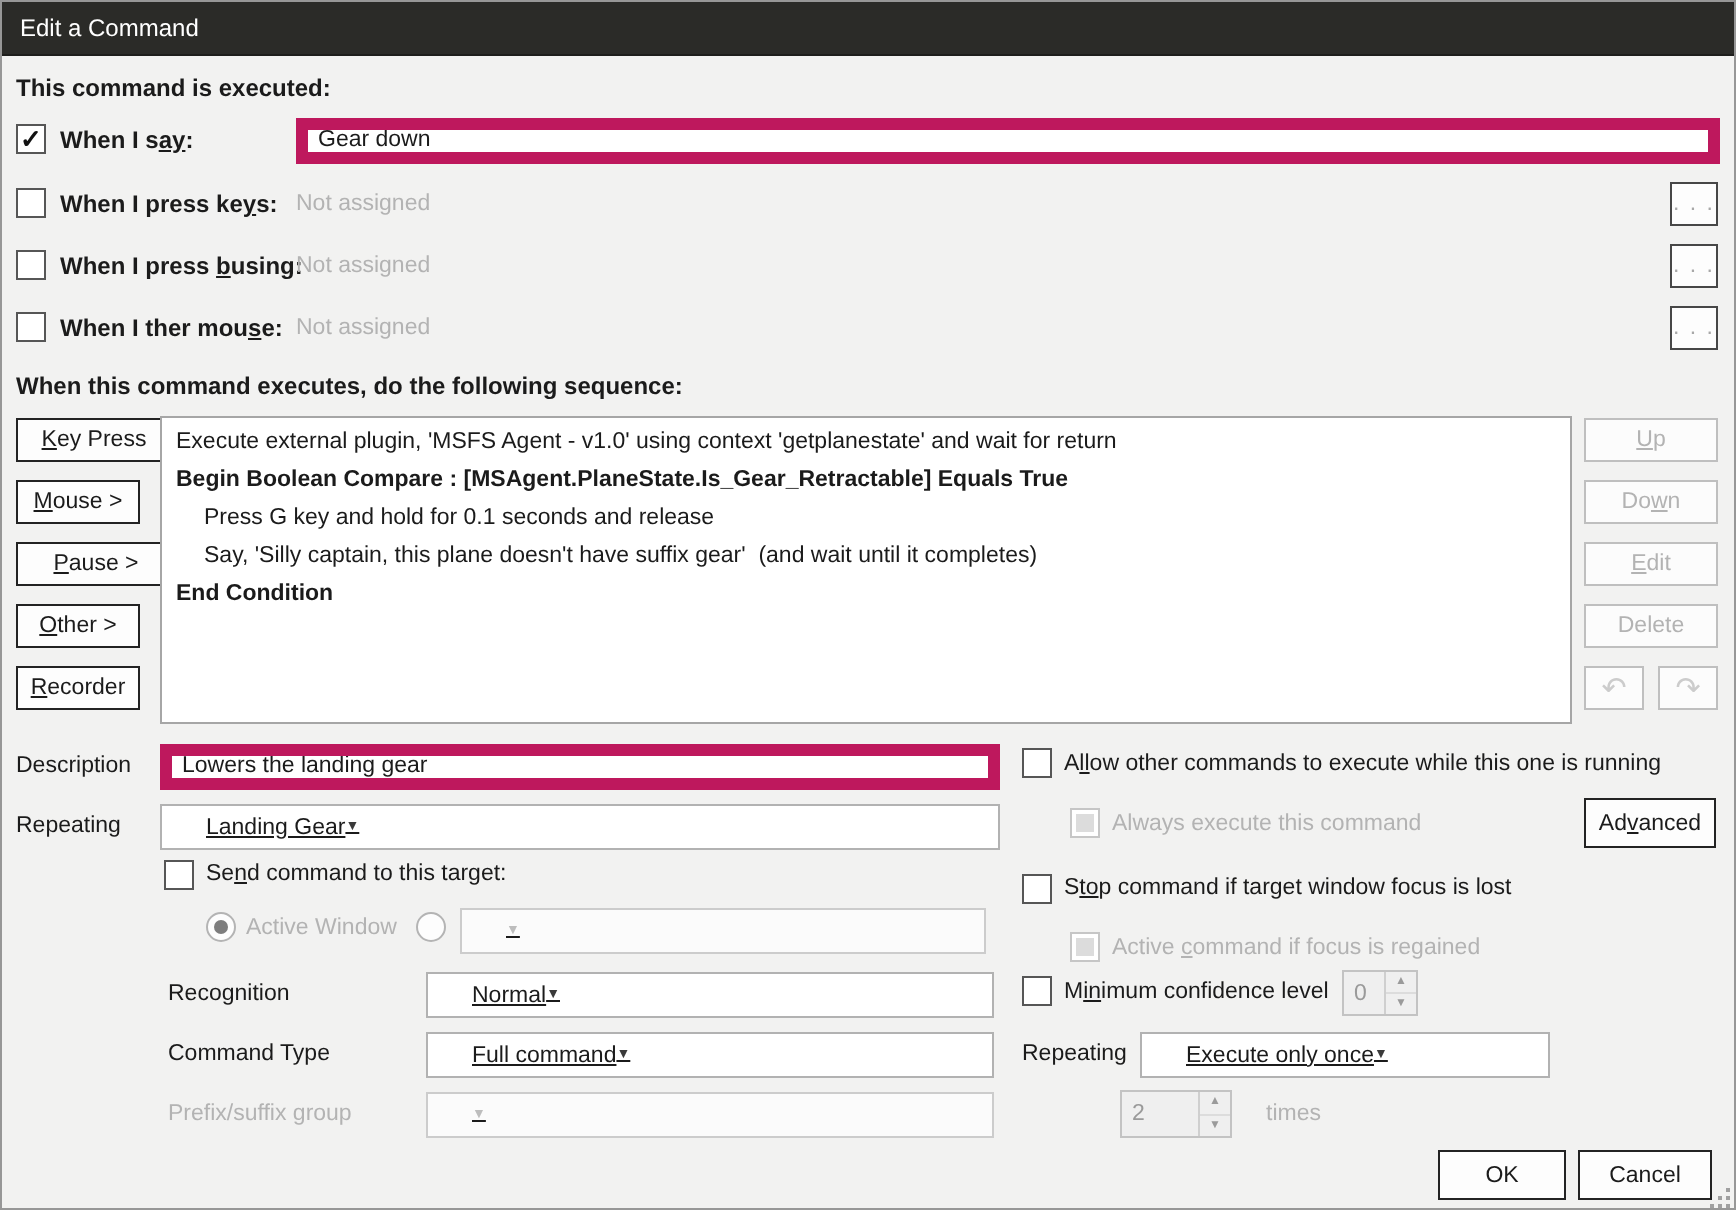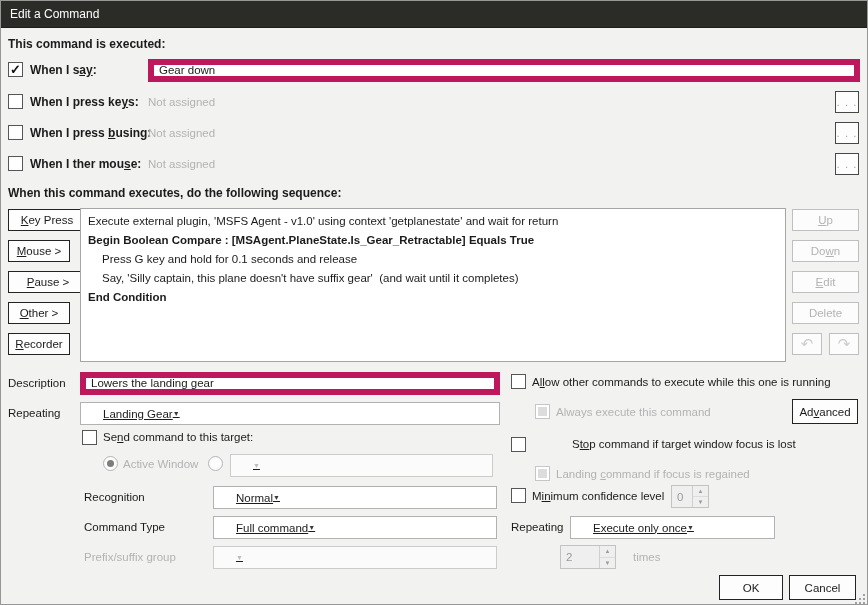--- a/index.html
+++ b/index.html
@@ -158,35 +158,35 @@
     <span class="fill"></span>
   </div>
 <div class="abs lbl gray" style="left:556px;top:406px;">Always execute this command</div>
 <div class="abs btn" style="left:792px;top:399px;width:66px;height:25px;">
     <span><span>Ad</span><span class="mn">v</span><span>anced</span></span>
   </div>
 
 <div class="abs cb" style="left:82px;top:430px;"></div>
 <div class="abs lbl" style="left:103px;top:431px;"><span>Se</span><span class="mn">n</span><span>d command to this target:</span></div>
 <div class="abs cb" style="left:511px;top:437px;"></div>
-<div class="abs lbl" style="left:532px;top:438px;margin-left:40px;"><span>S</span><span class="mn">to</span><span>p command if target window focus is lost</span></div>
+<div class="abs lbl" style="left:532px;top:438px;"><span>S</span><span class="mn">to</span><span>p command if target window focus is lost</span></div>
 
 <div class="abs radio" style="left:103px;top:456px;">
     <span class="dot"></span>
   </div>
 <div class="abs lbl gray" style="left:123px;top:458px;">Active Window</div>
 <div class="abs radio" style="left:208px;top:456px;"></div>
 <div class="abs combo disabled" style="left:230px;top:454px;width:263px;height:23px;">
   <span></span>
   <span class="arr">▼</span>
 </div>
 <div class="abs cb disabled" style="left:535px;top:466px;">
     <span class="fill"></span>
   </div>
-<div class="abs lbl gray" style="left:556px;top:468px;"><span>Landing </span><span class="mn">c</span><span>ommand if focus is regained</span></div>
+<div class="abs lbl gray" style="left:556px;top:468px;"><span>Active </span><span class="mn">c</span><span>ommand if focus is regained</span></div>
 
 <div class="abs lbl" style="left:84px;top:491px;">Recognition</div>
 <div class="abs combo" style="left:213px;top:486px;width:284px;height:23px;">
   <span>Normal</span>
   <span class="arr">▼</span>
 </div>
 <div class="abs cb" style="left:511px;top:488px;"></div>
 <div class="abs lbl" style="left:532px;top:490px;"><span>M</span><span class="mn">in</span><span>imum confidence level</span></div>
 <div class="abs spinner" style="left:671px;top:485px;width:38px;height:23px;">
   <span class="spin-val">0</span>

